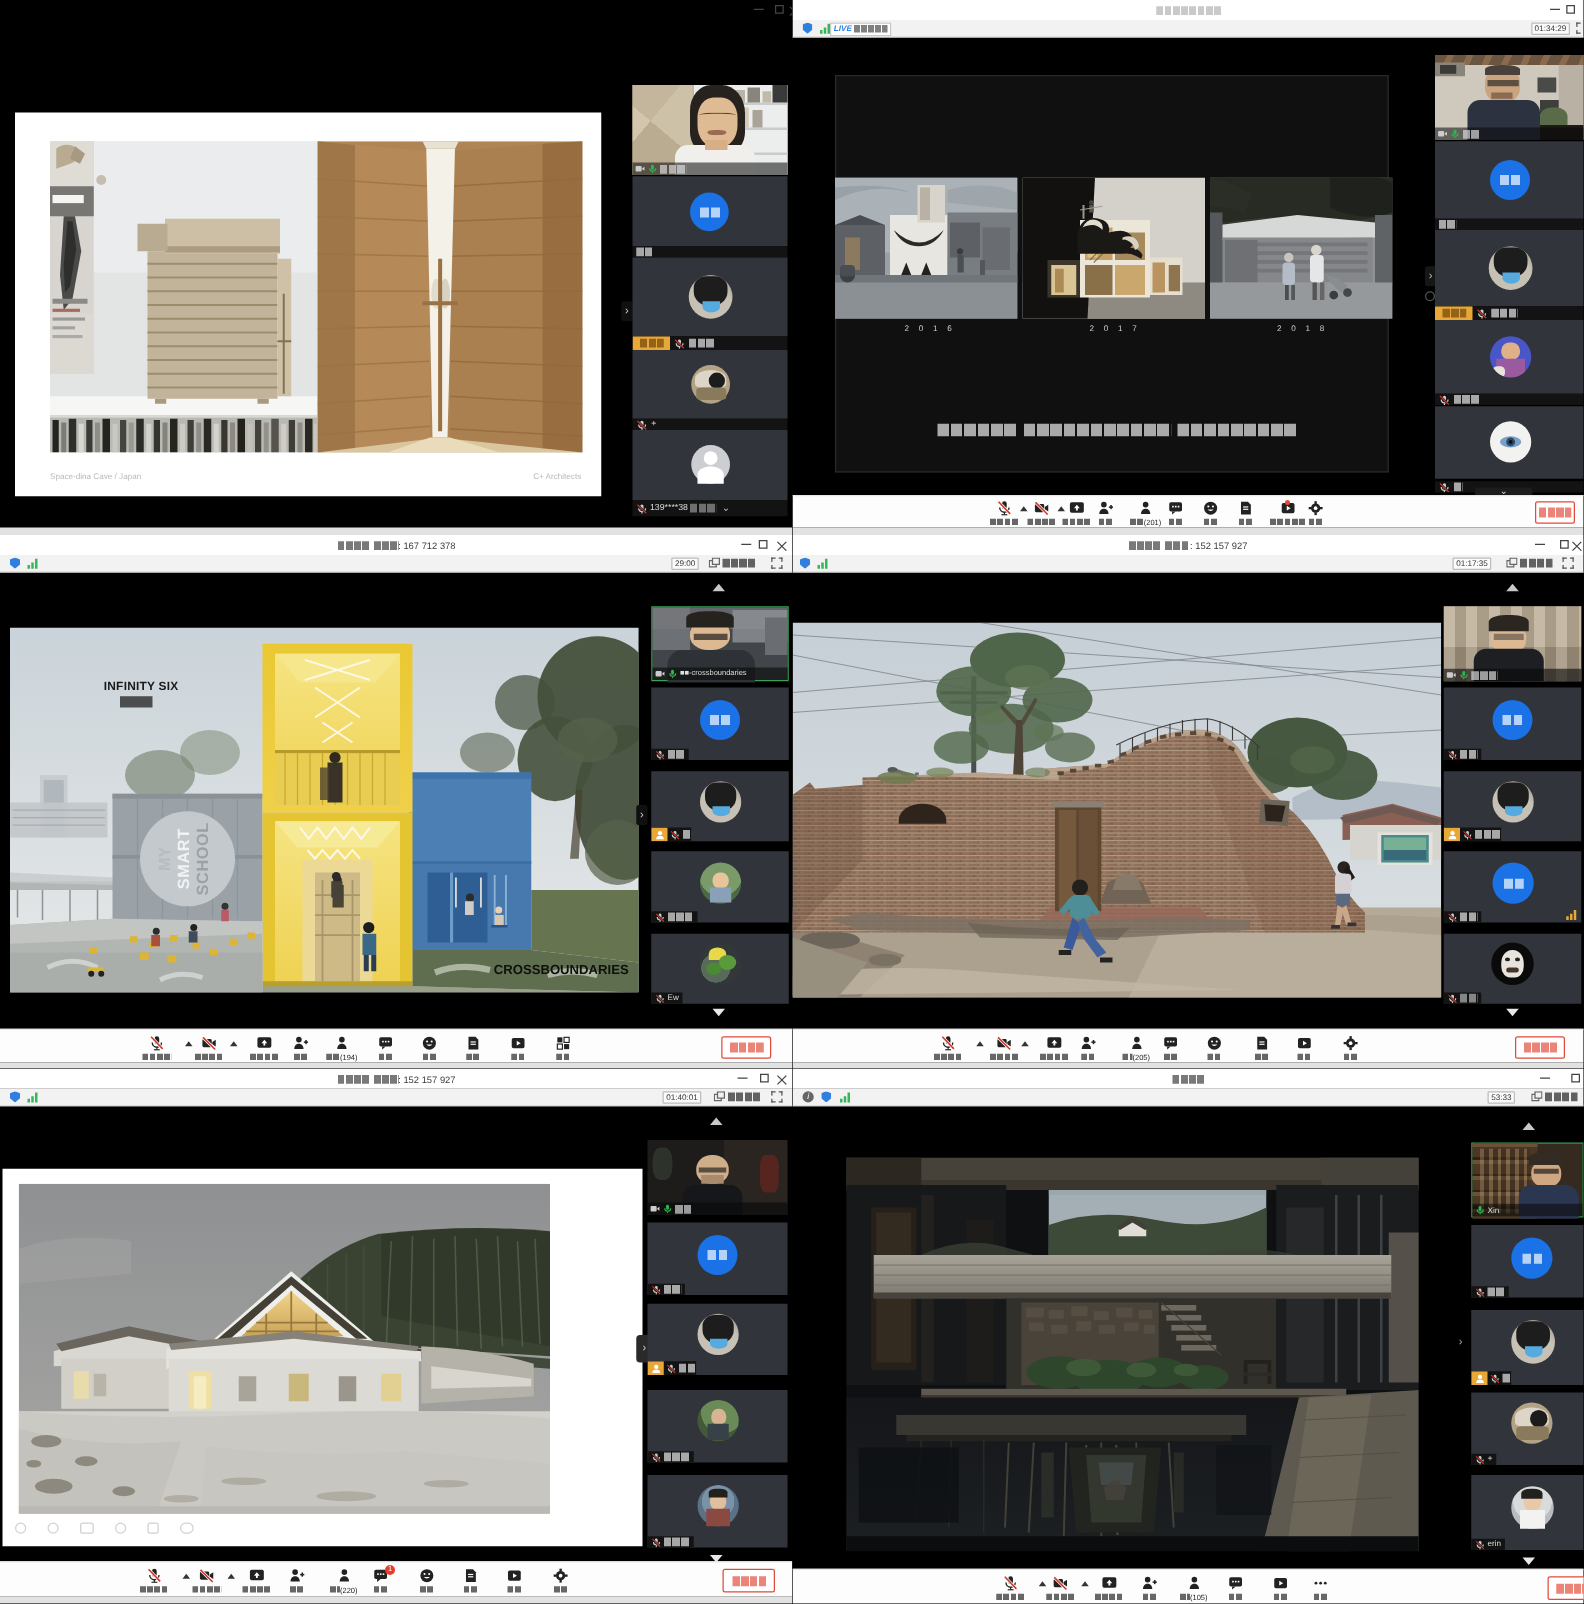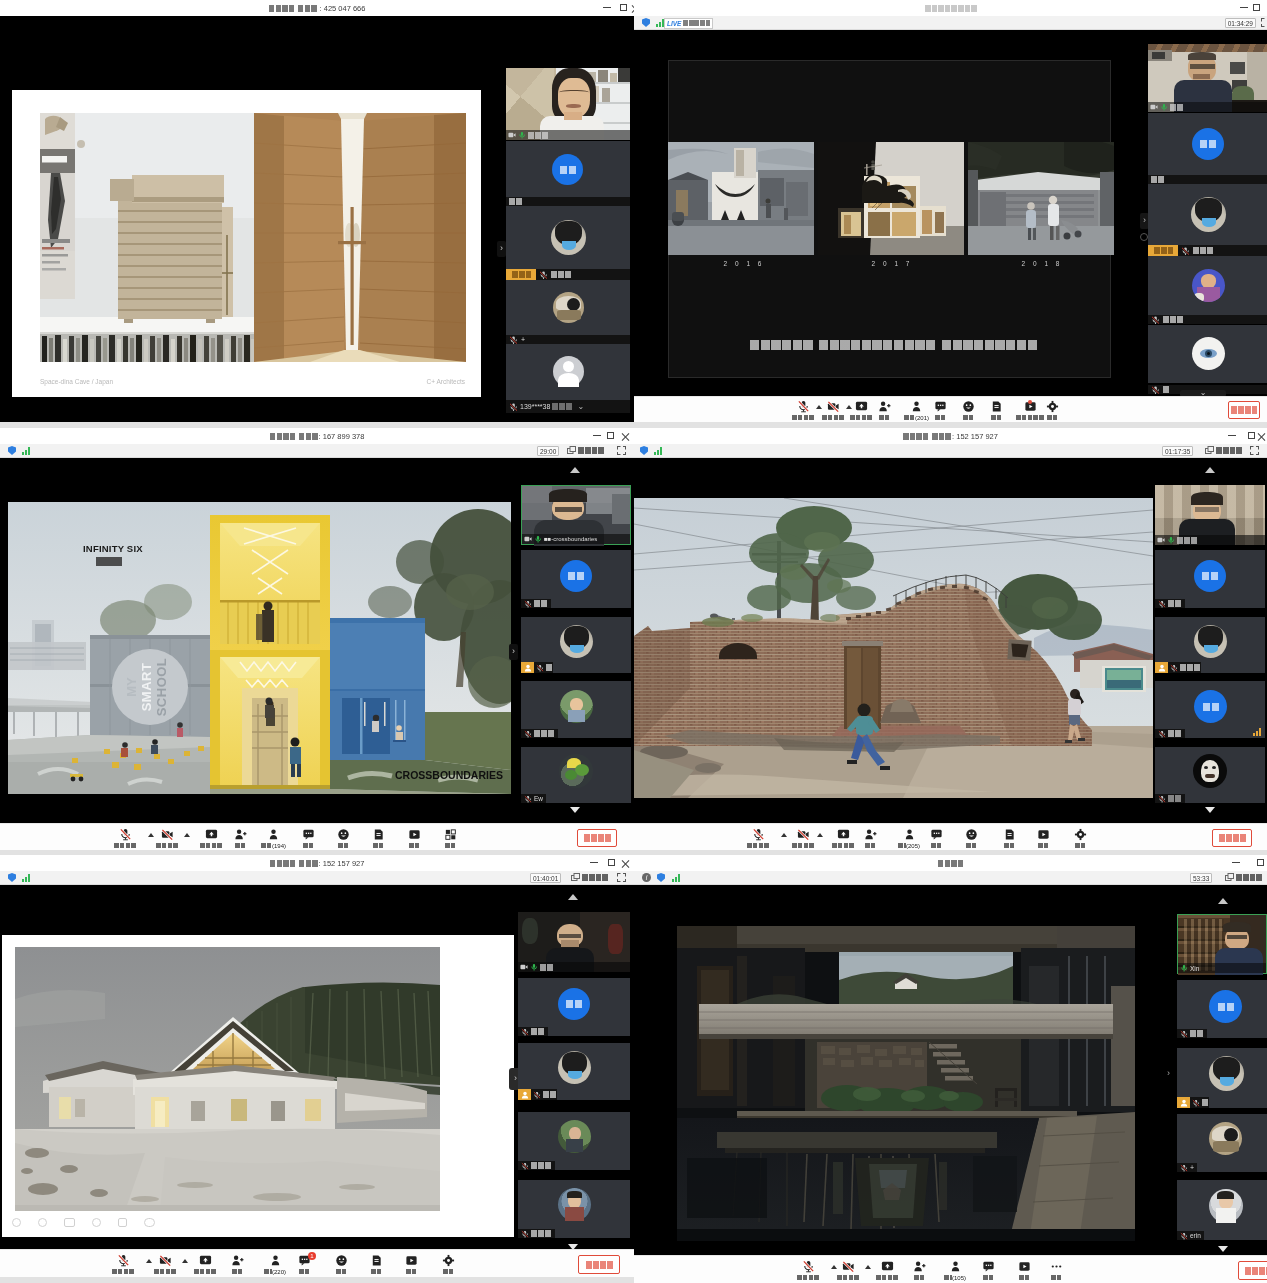--- a/index.html
+++ b/index.html
@@ -135,26 +135,20 @@
         <rect x="4.1" y="6.5" width="0.9" height="1.5" fill="#2fb54d"></rect>
       </g>
 <g id="scam">
         <rect x="0.5" y="2" width="5" height="4.5" rx="0.8" fill="#ccc"></rect>
         <path d="M5.8 4.2l2.2-1.5v4l-2.2-1.5z" fill="#ccc"></path>
       </g>
 </defs>
   </svg>
 
 <div class="cell" id="c1" style="left:0;top:0;width:634px;height:428px">
-  <div class="tb">
-      <span>​</span>
-      <i class="zh" style="width:26px;height:7px;--a:5.5px;--b:6.6px;color:#3a3a3a"></i>
-      <span style="margin-left:3px;margin-right:2px"><i class="zh" style="width:20px;height:7px;--a:5.5px;--b:6.6px;color:#3a3a3a"></i></span>
-      <span>: 425 047 666</span>
-    </div>
   <div class="wb">
       <div class="wmin" style="right:23px"></div>
       <div class="wmax" style="right:7px"></div>
       <div class="wclo" style="right:-5px"></div>
     </div>
   <div class="abs" id="c1art" style="left:0;top:16px;width:634px;height:406px;background:#000">
 
     <div class="abs" style="left:12px;top:74px;width:469px;height:307px;background:#fff">
       <svg class="abs" style="left:28px;top:23px" width="214" height="249" viewBox="0 0 214 249">
         <rect width="214" height="249" fill="#e3e5e5"></rect>
@@ -641,21 +635,21 @@
         <i class="zh" style="width:26px;height:8px;--a:6px;--b:7px;color:#e04b3a"></i>
       </div>
   </div>
   <div class="grayfoot" style="bottom:0;height:6px"></div>
 </div>
 
 <div class="cell" id="c3" style="left:0;top:428px;width:634px;height:427px">
   <div class="tb">
       <i class="zh" style="width:26px;height:7px;--a:5.5px;--b:6.6px;color:#3a3a3a"></i>
       <span style="margin-left:3px"><i class="zh" style="width:20px;height:7px;--a:5.5px;--b:6.6px;color:#3a3a3a"></i></span>
-      <span>: 167 899 378</span>
+      <span>: 167 712 378</span>
     </div>
   <div class="wb">
       <div class="wmin" style="right:33px"></div>
       <div class="wmax" style="right:20px"></div>
       <div class="wclo" style="right:5px"></div>
     </div>
   <div class="sub" style="top:16px">
     <div class="shield" style="left:8px;top:2px"></div>
     <div class="bars" style="left:22px;top:3px">
         <i></i>

